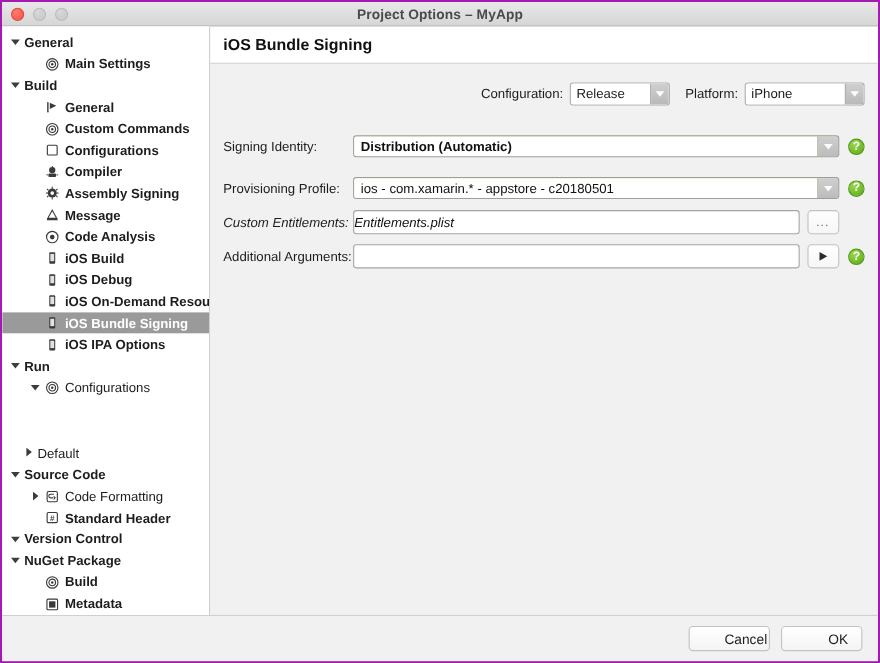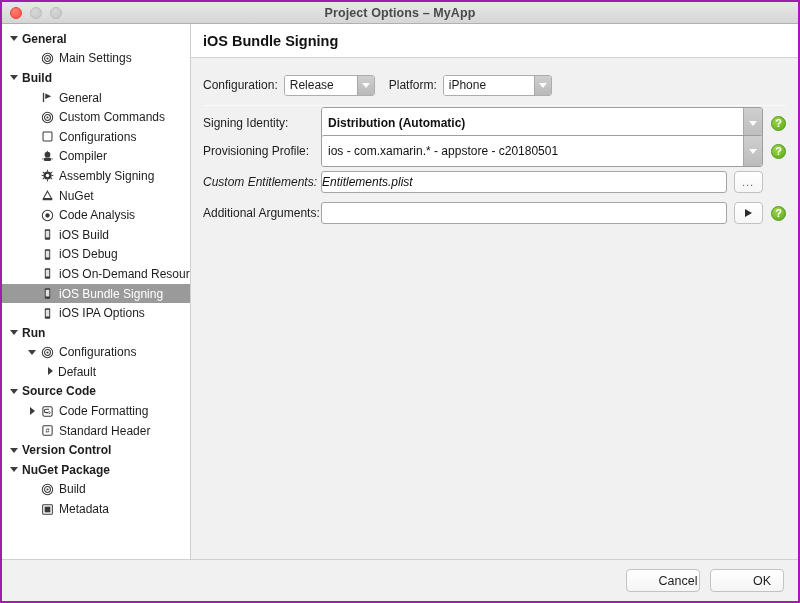--- a/index.html
+++ b/index.html
@@ -74,37 +74,37 @@
   }
   .ico {
     width: 14px; height: 14px; flex: 0 0 14px; margin-right: 5px;
     display: inline-flex; align-items: center; justify-content: center;
   }
   .ico svg { display:block; }
   .nav-label { line-height: 1; }
 
   
   .lvl0 { padding-left: 8px; }
-  .lvl1 { padding-left: 26px; }
+  .lvl1 { padding-left: 26px; font-weight: bold; }
   .lvl2 { padding-left: 26px; }
-  .lvl3 { padding-left: 44px; }
+  .lvl3 { padding-left: 20px; margin-top: 40px; }
 
   
   #main { flex: 1; display: flex; flex-direction: column; min-width: 0; background: #f1f1f1; }
   #panel-header {
     height: 34px; min-height: 34px; background: #ffffff;
     display: flex; align-items: center; padding-left: 12px;
     border-bottom: 1px solid #d3d3d3;
   }
   #panel-title { font-size: 14.5px; font-weight: bold; color: #111; }
 
   #panel-content { flex: 1; padding: 12px 12px 0 12px; position: relative; }
 
   .row { display: flex; align-items: center; }
-  .row-config { height: 22px; margin-top: 4px; }
+  .row-config { height: 22px; margin-top: 4px; justify-content: flex-end; }
   .sep { height: 1px; background: #dcdcdc; border-bottom: 1px solid #fafafa; margin: 9px 0 4px 0; }
 
   .field-label {
     font-size: 12px; color: #1d1d1d; white-space: nowrap;
   }
   .lbl-right { width: 118px; text-align: left; }
 
   
   .combo-sm {
     display: inline-flex; height: 21px; align-items: stretch;
@@ -121,23 +121,23 @@
     border-left: 1px solid #a8a8a8;
   }
   .caret-down {
     width:0;height:0;border-left:4px solid transparent;border-right:4px solid transparent;
     border-top:5px solid #fdfdfd;
   }
   .w-release .val { width: 72px; }
   .w-iphone .val { width: 90px; }
 
   
-  .row-wide { height: 22px; margin-top: 6px; align-items: center; }
+  .row-wide { height: 22px; margin-top: 16px; align-items: center; }
   .combo-wide {
-    flex: 1; height: 32px; display: flex; align-items: stretch;
+    flex: 1; height: 20px; display: flex; align-items: stretch;
     border: 1px solid #9d9d9d; border-radius: 3px; overflow: hidden; background:#fef9c3;
   }
   .combo-wide .val {
     flex:1; display:flex; align-items:center; padding-left: 6px;
     font-size: 12px; color:#111; background:#fff;
   }
   .combo-wide .val.bold { font-weight: bold; }
   .combo-wide .arrowbtn {
     width: 19px; background: linear-gradient(180deg,#cfcfcf,#bcbcbc);
     display:flex; align-items:center; justify-content:center;
@@ -296,21 +296,21 @@
           <span class="nav-label">Assembly Signing</span>
         </div>
         <div class="nav-row lvl1">
           <span class="tri"></span>
           <span class="ico">
             <svg width="13" height="13" viewBox="0 0 14 14">
               <path d="M7 2.3 L11.4 10.2 L2.6 10.2 Z" stroke="#3a3a3a" fill="none" stroke-width="1.1"></path>
               <rect x="1.8" y="10.6" width="10.4" height="1.5" fill="#3a3a3a"></rect>
             </svg>
           </span>
-          <span class="nav-label">NuGet</span>
+          <span class="nav-label">Message</span>
         </div>
         <div class="nav-row lvl1">
           <span class="tri"></span>
           <span class="ico">
             <svg width="13" height="13" viewBox="0 0 14 14">
               <circle cx="7" cy="7" r="5.6" stroke="#3a3a3a" fill="none" stroke-width="1.1"></circle>
               <circle cx="7" cy="7" r="2.3" fill="#3a3a3a"></circle>
             </svg>
           </span>
           <span class="nav-label">Code Analysis</span>

